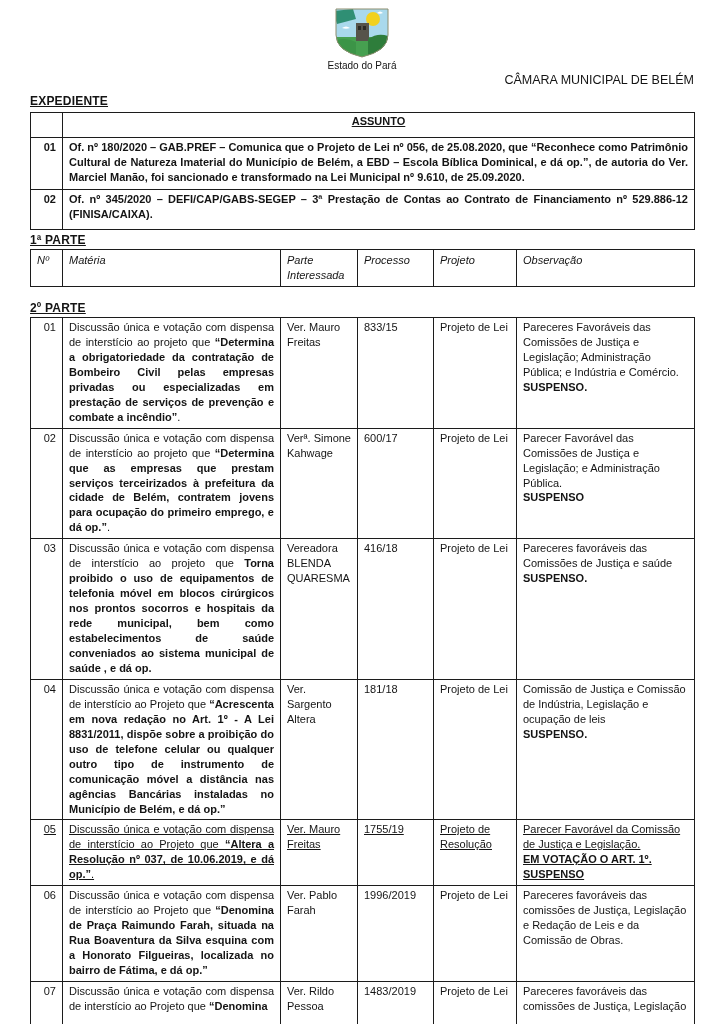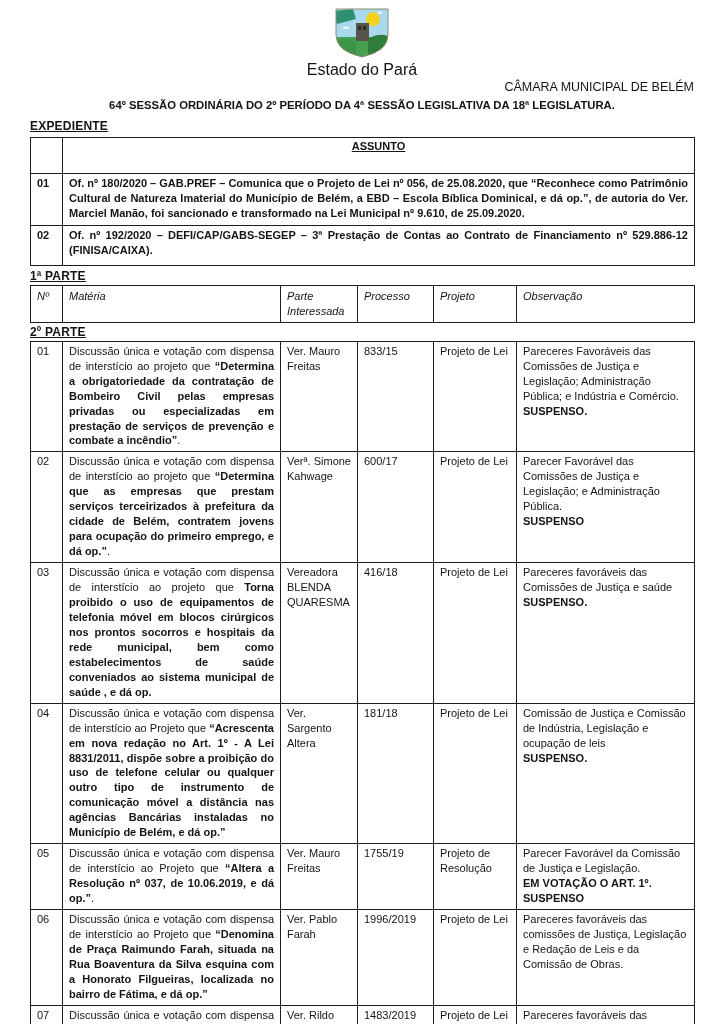--- a/index.html
+++ b/index.html
@@ -7,60 +7,60 @@
   body {
     width:724px; height:1024px; overflow:hidden;
     font-family:"Liberation Sans", sans-serif;
     color:#141414;
   }
   .page { padding:8px 30px 0 30px; }
 
   
   .doc-header { text-align:center; }
   .logo-wrap { line-height:0; margin-bottom:2px; }
-  .hdr-state { font-size:16px; line-height:1.25; }
+  .hdr-state { font-size:10px; line-height:1.25; }
   .hdr-chamber { font-size:12.5px; line-height:1.25;text-align:right; }
   .hdr-session { font-size:11.3px; font-weight:bold; line-height:1.35; margin-top:2px; }
   .hdr-date { font-size:11.3px; font-weight:bold; line-height:1.35; margin-top:2px; }
   .section-title {
     font-size:12px; font-weight:bold; text-decoration:underline;
     text-align:left; margin-top:6px; margin-bottom:4px; letter-spacing:.2px;
   }
 
   
   table { width:664px; border-collapse:collapse; table-layout:fixed; }
   td {
     border:1.5px solid #1c1c1c; vertical-align:top;
     padding:2px 6px 3px 6px; font-size:11px; line-height:1.36;
   }
-  .num-cell { text-align:left; }
+  .num-cell { text-align:right; }
   .just { text-align:justify; }
   .b { font-weight:bold; }
   .obs-bold { font-weight:bold; }
 
   
   .exp-table .assunto-hdr {
     text-align:center; font-weight:bold; text-decoration:underline;
-    padding-top:1px; padding-bottom:19px;
+    padding-top:1px; padding-bottom:8px;
   }
   .exp-table tr:nth-child(1){ height:18px; }
   .exp-table tr:nth-child(2){ height:52px; }
   .exp-table tr:nth-child(3){ height:40px; }
   .exp-table .exp-text { font-weight:bold; }
 
   
   .p1-table td { padding-top:3px;font-style:italic; }
   .p1-table tr { height:36px; }
 
   
   .p2-table tr:nth-child(1){ height:100px; }
   .p2-table tr:nth-child(2){ height:105px; }
   .p2-table tr:nth-child(3){ height:135px;padding-left:32px; }
   .p2-table tr:nth-child(4){ height:135px; }
-  .p2-table tr:nth-child(5){ height:62px; }
+  .p2-table tr:nth-child(5){ height:62px;text-decoration:underline; }
   .p2-table tr:nth-child(6){ height:90px; }
   .p2-table tr:nth-child(7){ height:84px; }
 </style>
 </head>
 <body>
 
 <div class="page">
 
   <div class="doc-header">
     <div class="logo-wrap">
@@ -81,42 +81,41 @@
           <rect x="28" y="18" width="3" height="4" fill="#2b2a24"></rect>
           <rect x="33" y="18" width="3" height="4" fill="#2b2a24"></rect>
           <path d="M38 31 Q50 23 62 30 L62 50 L38 50 Z" fill="#2e7d3b"></path>
           <path d="M2 34 Q14 28 26 34 L26 50 L2 50 Z" fill="#3c9447"></path>
         </g>
         <path d="M6 1 H58 V27 Q58 43 32 49 Q6 43 6 27 Z" fill="none" stroke="#8d8d6d" stroke-width="1"></path>
       </svg>
     </div>
     <div class="hdr-state">Estado do Pará</div>
     <div class="hdr-chamber">CÂMARA MUNICIPAL DE BELÉM</div>
-    <div class="hdr-session">64º SESSÃO ORDINÁRIA DO 2º PERÍODO DA 4ª SESSÃO LEGISLATIVA DA 18ª LEGISLATURA.</div>
   </div>
 
   <div class="section-title">EXPEDIENTE</div>
 
   <table class="exp-table">
     <colgroup>
         <col style="width:32px">
         <col style="width:632px">
       </colgroup>
     <tbody>
         <tr>
       <td></td>
       <td class="assunto-hdr">ASSUNTO</td>
     </tr>
     <tr>
       <td class="num-cell exp-text">01</td>
       <td class="just exp-text">Of. nº 180/2020 – GAB.PREF – Comunica que o Projeto de Lei nº 056, de 25.08.2020, que “Reconhece como Patrimônio Cultural de Natureza Imaterial do Município de Belém, a EBD – Escola Bíblica Dominical, e dá op.”, de autoria do Ver. Marciel Manão, foi sancionado e transformado na Lei Municipal nº 9.610, de 25.09.2020.</td>
     </tr>
     <tr>
       <td class="num-cell exp-text">02</td>
-      <td class="just exp-text">Of. nº 192/2020 – DEFI/CAP/GABS-SEGEP – 3ª Prestação de Contas ao Contrato de Financiamento nº 529.886-12 (FINISA/CAIXA).</td>
+      <td class="just exp-text">Of. nº 345/2020 – DEFI/CAP/GABS-SEGEP – 3ª Prestação de Contas ao Contrato de Financiamento nº 529.886-12 (FINISA/CAIXA).</td>
     </tr>
   </tbody>
     </table>
 
   <div class="section-title" style="margin-top:3px; margin-bottom:2px;">1ª PARTE</div>
 
   <table class="p1-table">
     <colgroup>
       <col style="width:32px">
         <col style="width:218px">
@@ -130,21 +129,21 @@
       <td>Nº</td>
       <td>Matéria</td>
       <td>Parte Interessada</td>
       <td>Processo</td>
       <td>Projeto</td>
       <td>Observação</td>
     </tr>
   </tbody>
     </table>
 
-  <div class="section-title" style="margin-top:2px; margin-bottom:2px;">2º PARTE</div>
+  <div class="section-title" style="margin-top:14px; margin-bottom:2px;">2º PARTE</div>
 
   <table class="p2-table">
     <colgroup>
       <col style="width:32px">
         <col style="width:218px">
         <col style="width:77px">
       <col style="width:76px">
         <col style="width:83px">
         <col style="width:178px">
     </colgroup>

